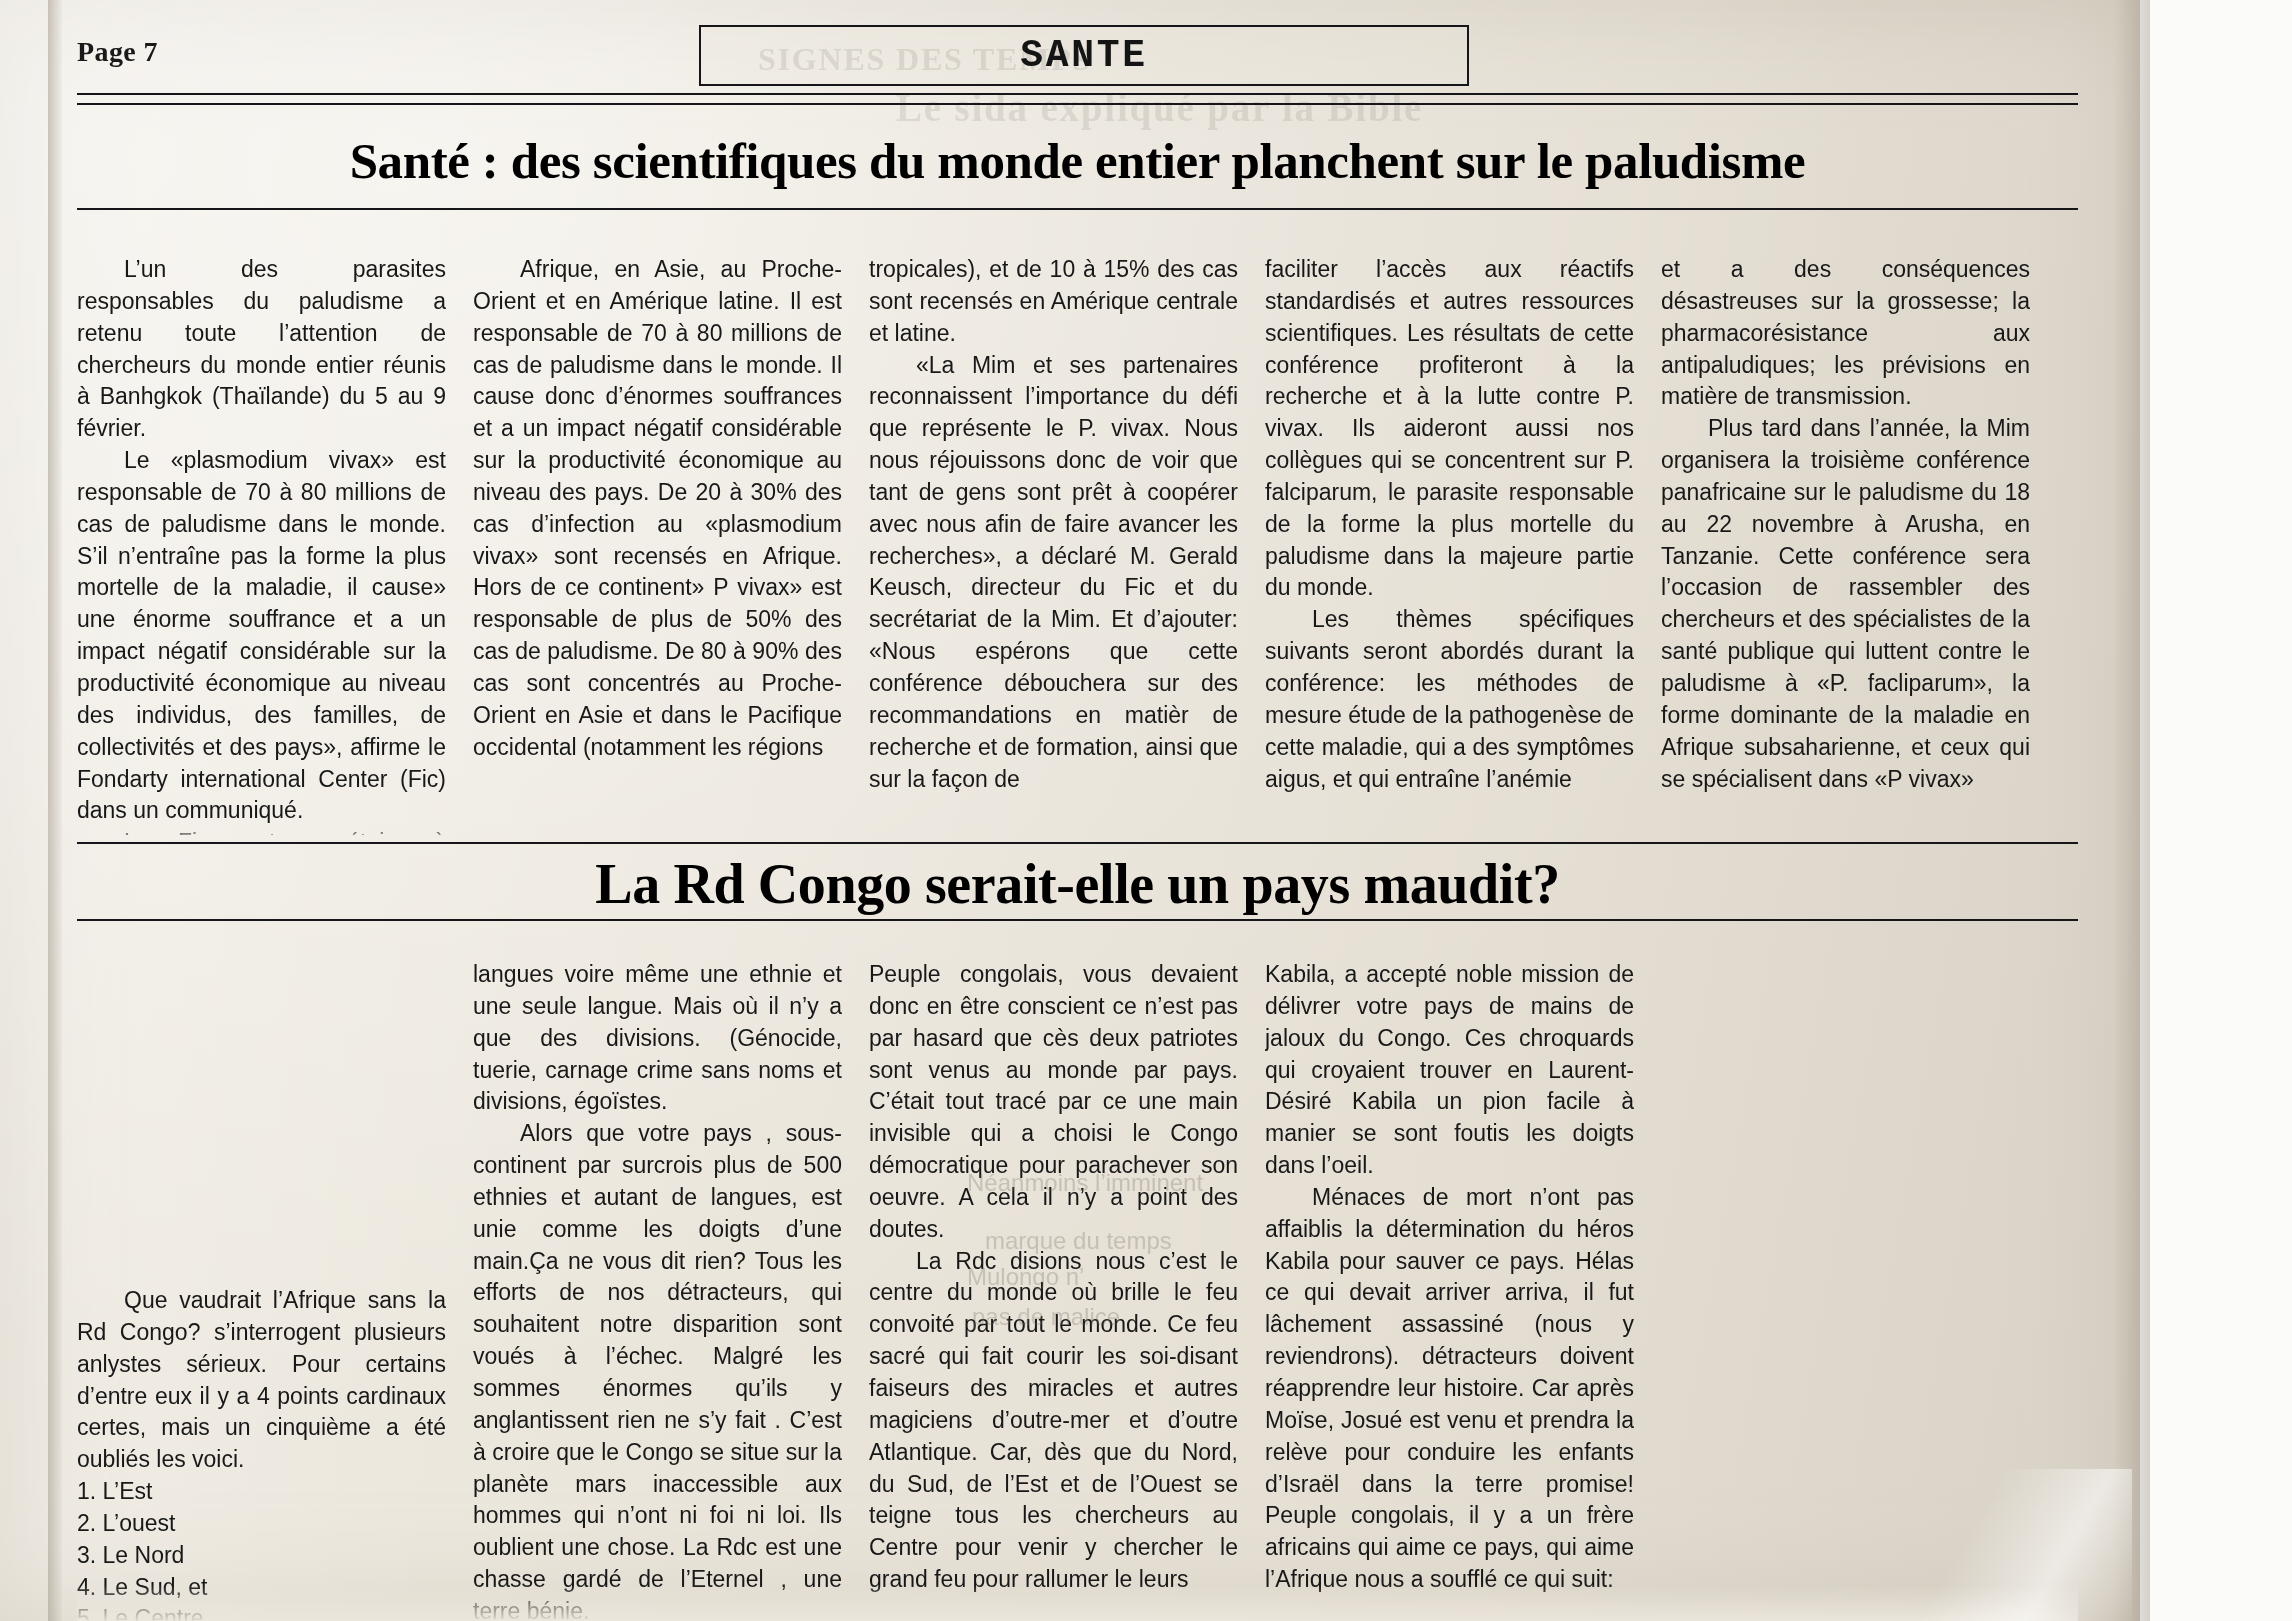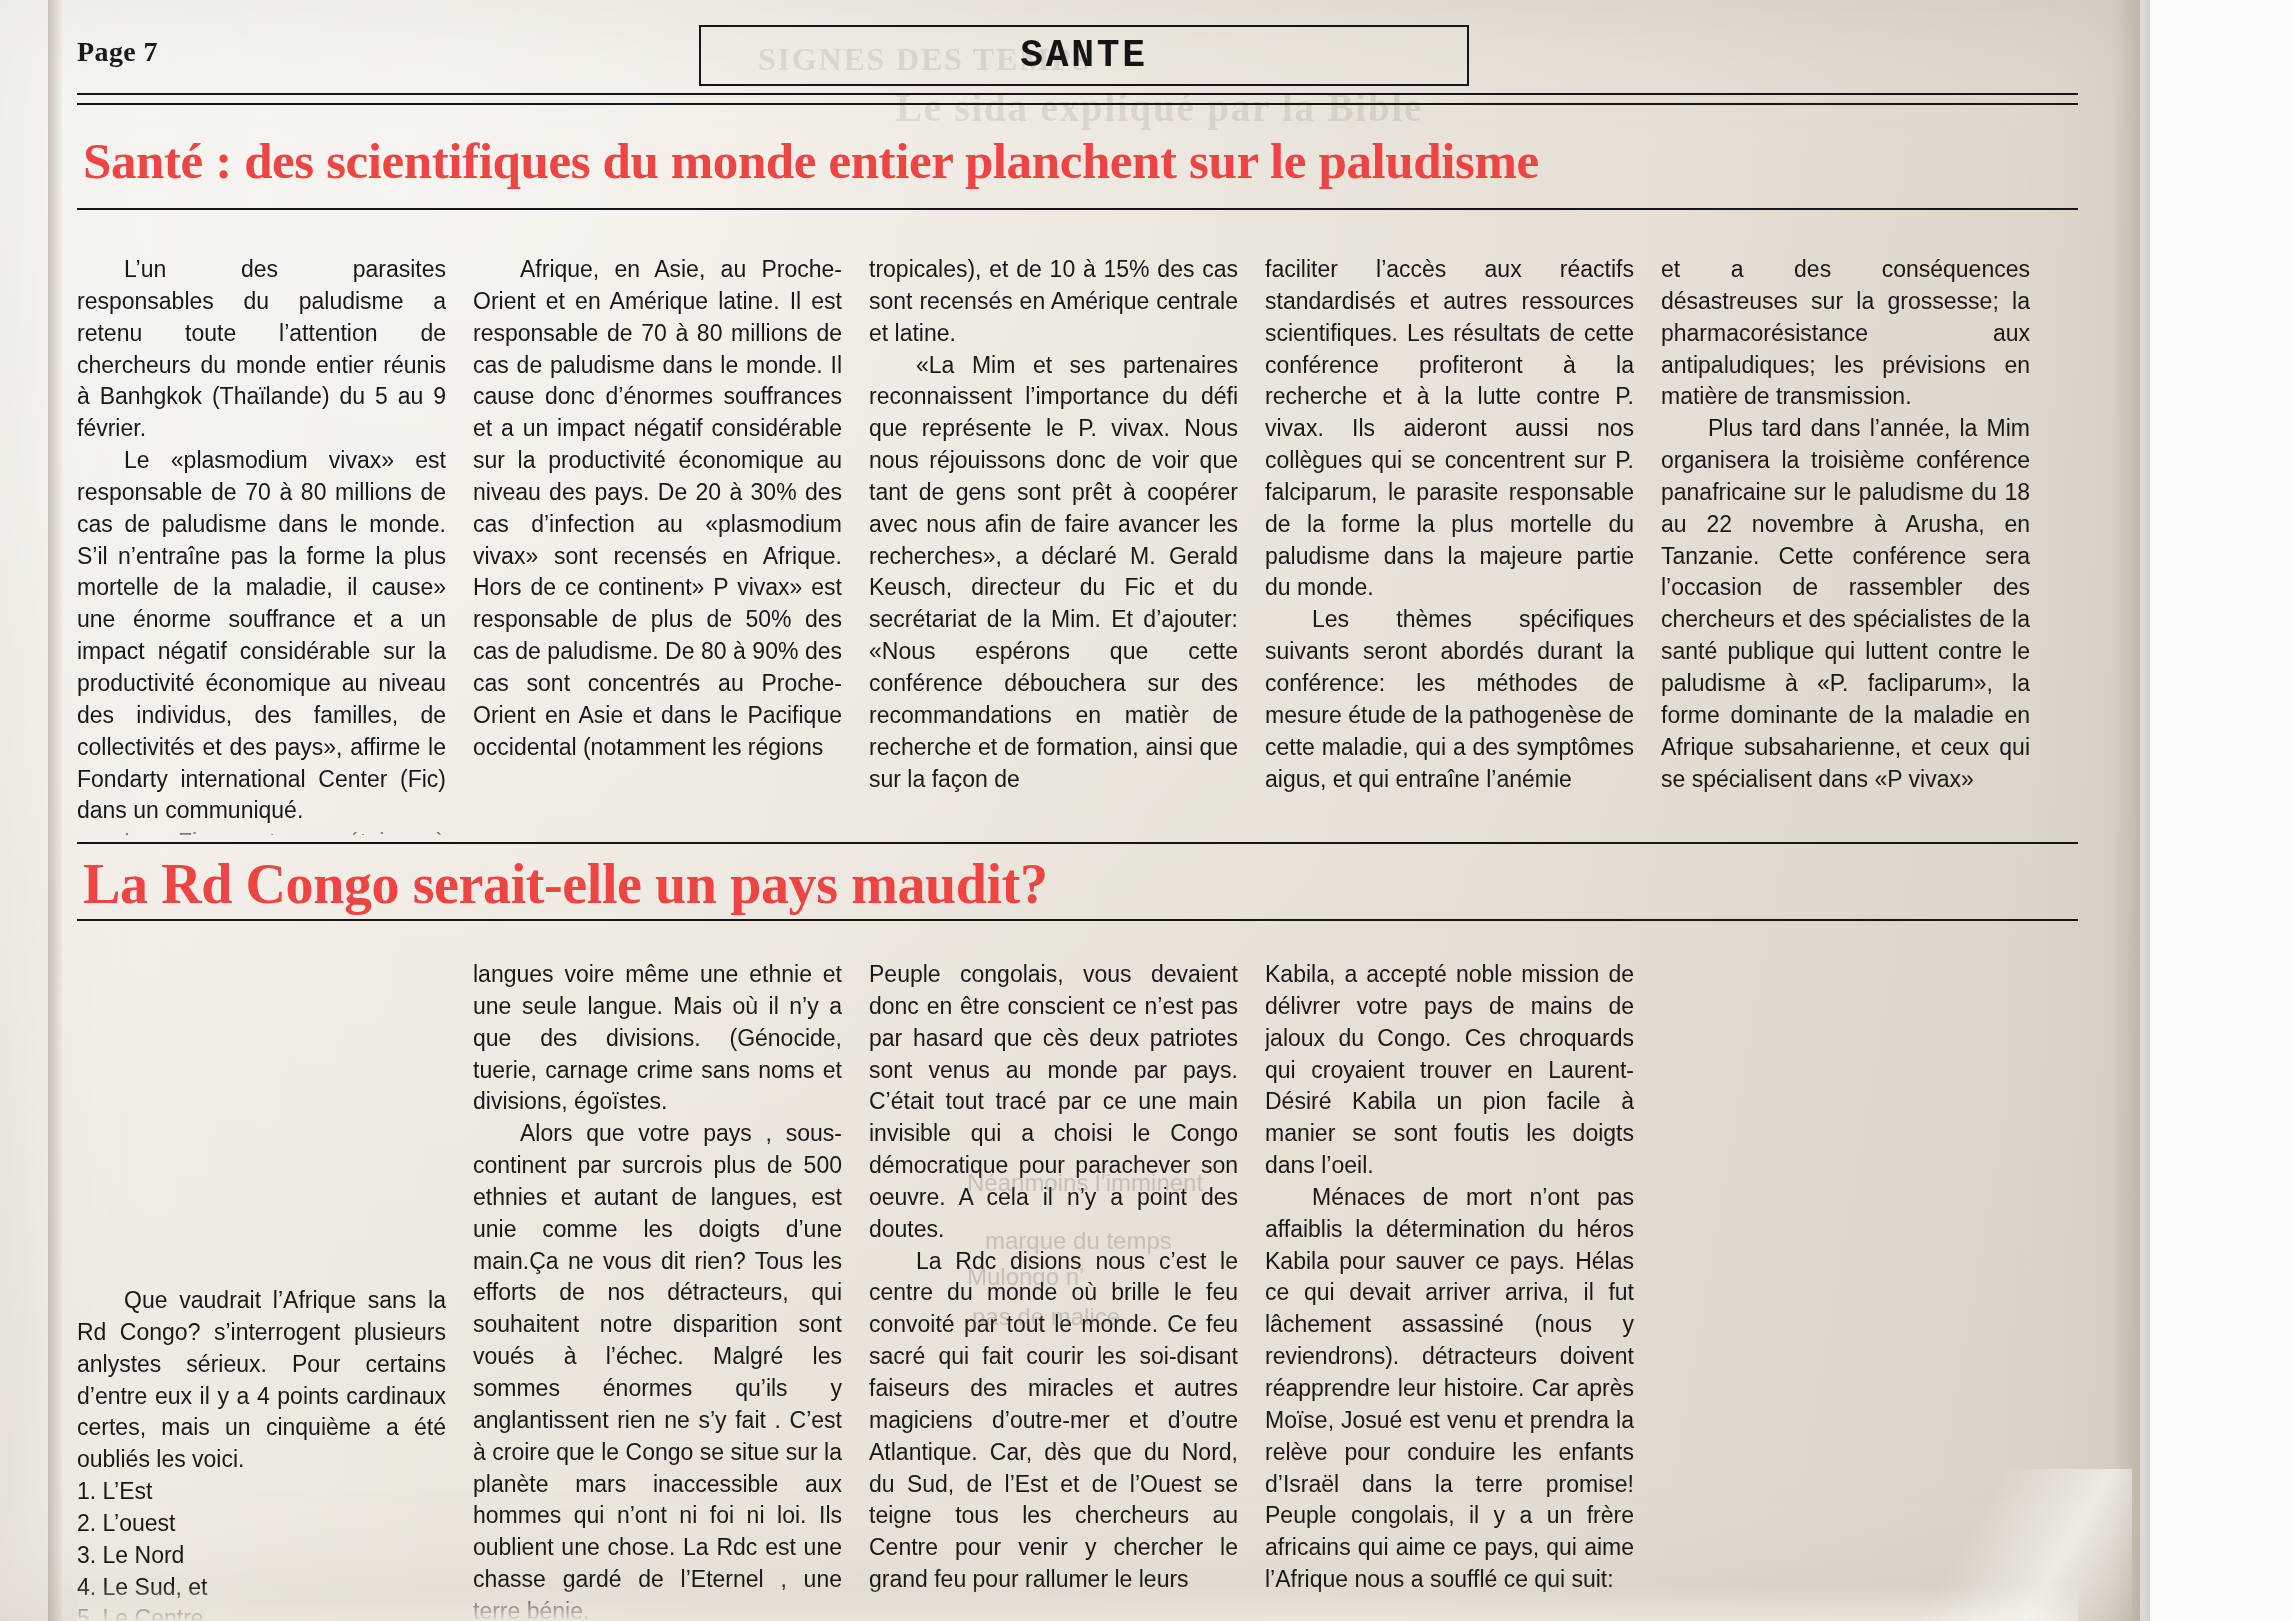--- a/index.html
+++ b/index.html
@@ -126,26 +126,26 @@
     position: absolute;
     left: 77px;
     width: 2001px;
     height: 0;
     border-top: 2.7px solid #15151a;
   }
 
   
   .headline {
     position: absolute;
-    left: 83px;
-    width: 2001px;
-    text-align: left;
-    font-family: "Liberation Serif", serif;
-    font-weight: bold;
-    color: #ef4444;
+    left: 77px;
+    width: 2001px;
+    text-align: center;
+    font-family: "Liberation Serif", serif;
+    font-weight: bold;
+    color: #000000;
     line-height: 1.06;
   }
   .headline-1 {
     top: 134px;
     font-size: 51px;
     letter-spacing: -0.4px;
   }
   .headline-2 {
     top: 855px;
     font-size: 56px;

